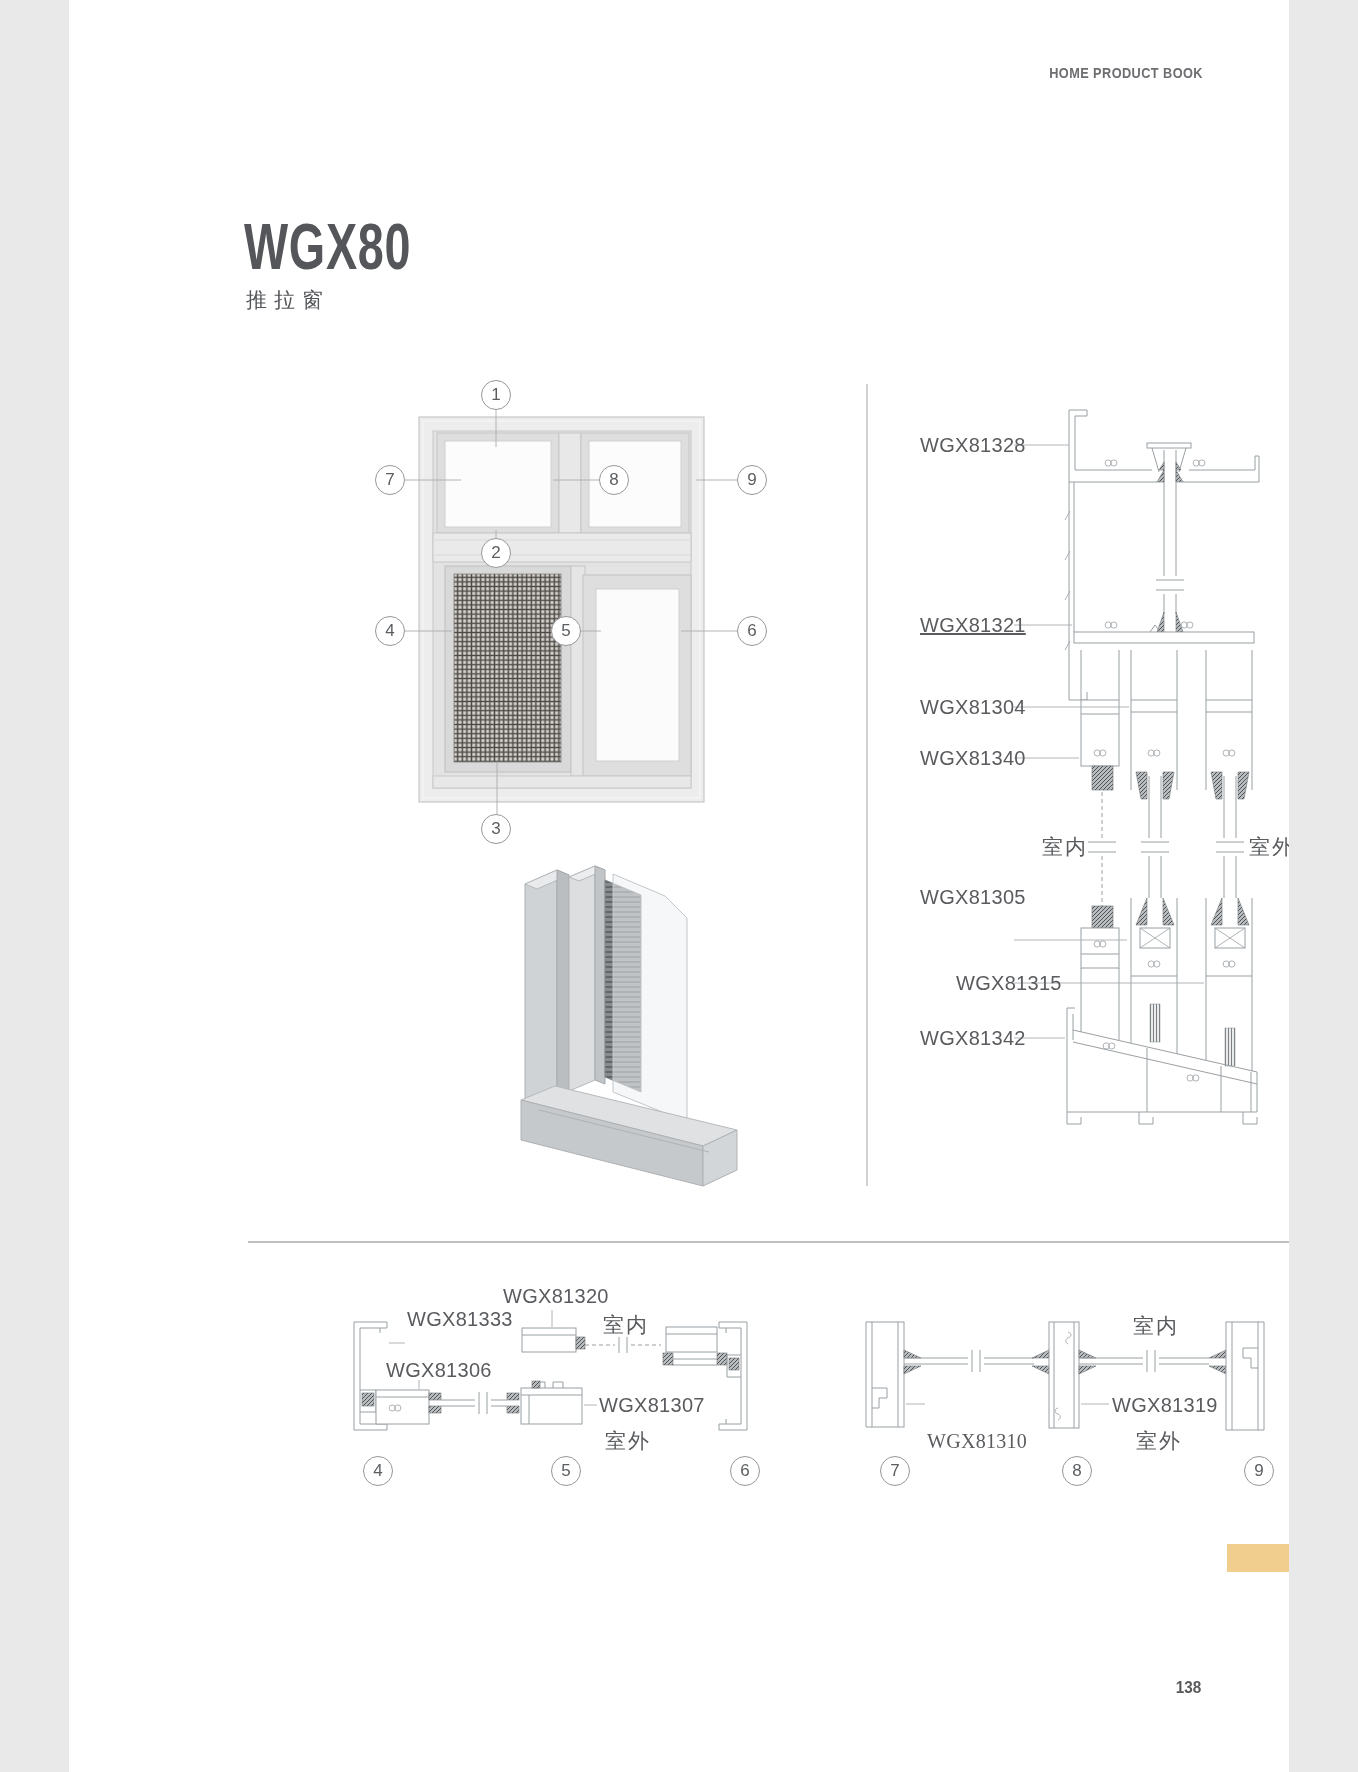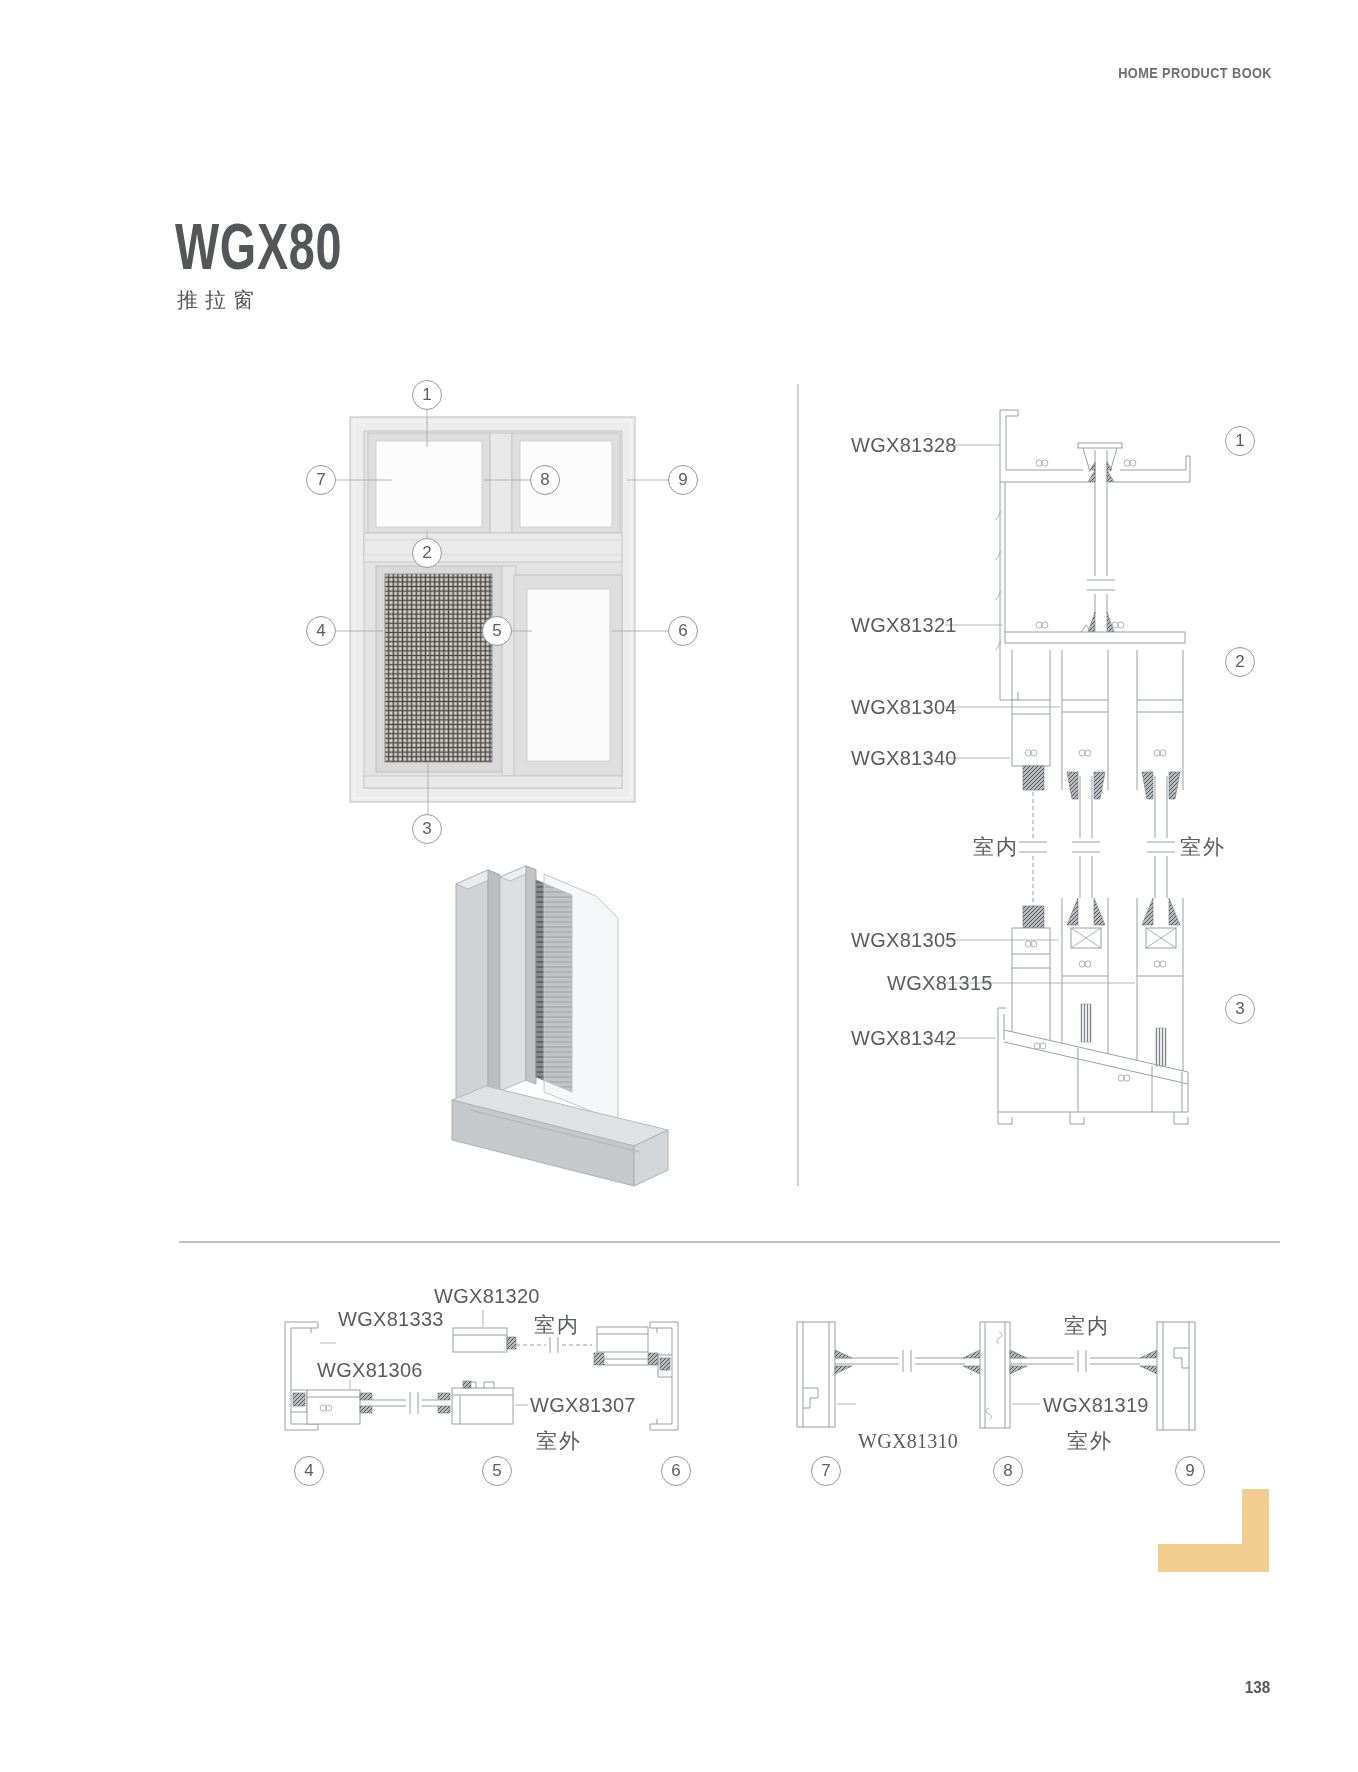--- a/index.html
+++ b/index.html
@@ -1,16 +1,16 @@
 <!DOCTYPE html>
 <html><head>
 <meta charset="utf-8">
 <style>
   html,body{margin:0;padding:0;background:#e9e9e9;}
-  .page{position:relative;width:1358px;height:1772px;background:#ffffff;margin:0 auto;
+  .page{position:relative;width:1220px;height:1772px;background:#ffffff;margin:0 auto;
         font-family:"Liberation Sans","DejaVu Sans",sans-serif;overflow:hidden;}
   .art{position:absolute;left:0;top:0;}
   .abs{position:absolute;white-space:nowrap;}
   .hdr{font-size:15px;font-weight:bold;color:#6d6e71;letter-spacing:.5px;
        transform:scaleX(.85);transform-origin:right center;}
   .title{font-size:64px;font-weight:bold;color:#54565a;line-height:1;
          transform:scaleX(.73);transform-origin:left center;letter-spacing:1px;}
   .subtitle{font-size:21px;color:#54565a;letter-spacing:7px;line-height:1.1;}
   .pl{font-size:20px;color:#595b5e;letter-spacing:.3px;line-height:22px;text-align:center;}
   .cjk{font-size:21px;color:#595b5e;letter-spacing:2px;line-height:23px;}
@@ -244,24 +244,24 @@
 
     <path d="M1158,1544 H1242 V1489 H1269 V1572 H1158 Z" fill="#F1CE8E"></path>
   </svg>
 
   <div class="abs hdr" style="right:86px;top:64px;">HOME PRODUCT BOOK</div>
 
   <div class="abs title" style="left:175px;top:215px;">WGX80</div>
   <div class="abs subtitle" style="left:177px;top:288px;">推拉窗</div>
 
   <div class="abs pl" style="left:851px;top:434px;">WGX81328</div>
-  <div class="abs pl" style="left:851px;top:614px;">WGX81321</div>
+  <div class="abs pl" style="left:851px;top:614px;text-decoration:underline;">WGX81321</div>
   <div class="abs pl" style="left:851px;top:696px;">WGX81304</div>
   <div class="abs pl" style="left:851px;top:747px;">WGX81340</div>
-  <div class="abs pl" style="left:851px;top:929px;">WGX81305</div>
+  <div class="abs pl" style="left:851px;top:886px;">WGX81305</div>
   <div class="abs pl" style="left:851px;top:972px;margin-left:36px;">WGX81315</div>
   <div class="abs pl" style="left:851px;top:1027px;">WGX81342</div>
   <div class="abs cjk" style="left:973px;top:835px;">室内</div>
   <div class="abs cjk" style="left:1180px;top:835px;">室外</div>
 
   <div class="abs pl" style="left:434px;top:1285px;">WGX81320</div>
   <div class="abs pl" style="left:338px;top:1308px;">WGX81333</div>
   <div class="abs pl" style="left:317px;top:1359px;">WGX81306</div>
   <div class="abs pl" style="left:530px;top:1394px;">WGX81307</div>
   <div class="abs cjk" style="left:534px;top:1313px;">室内</div>

